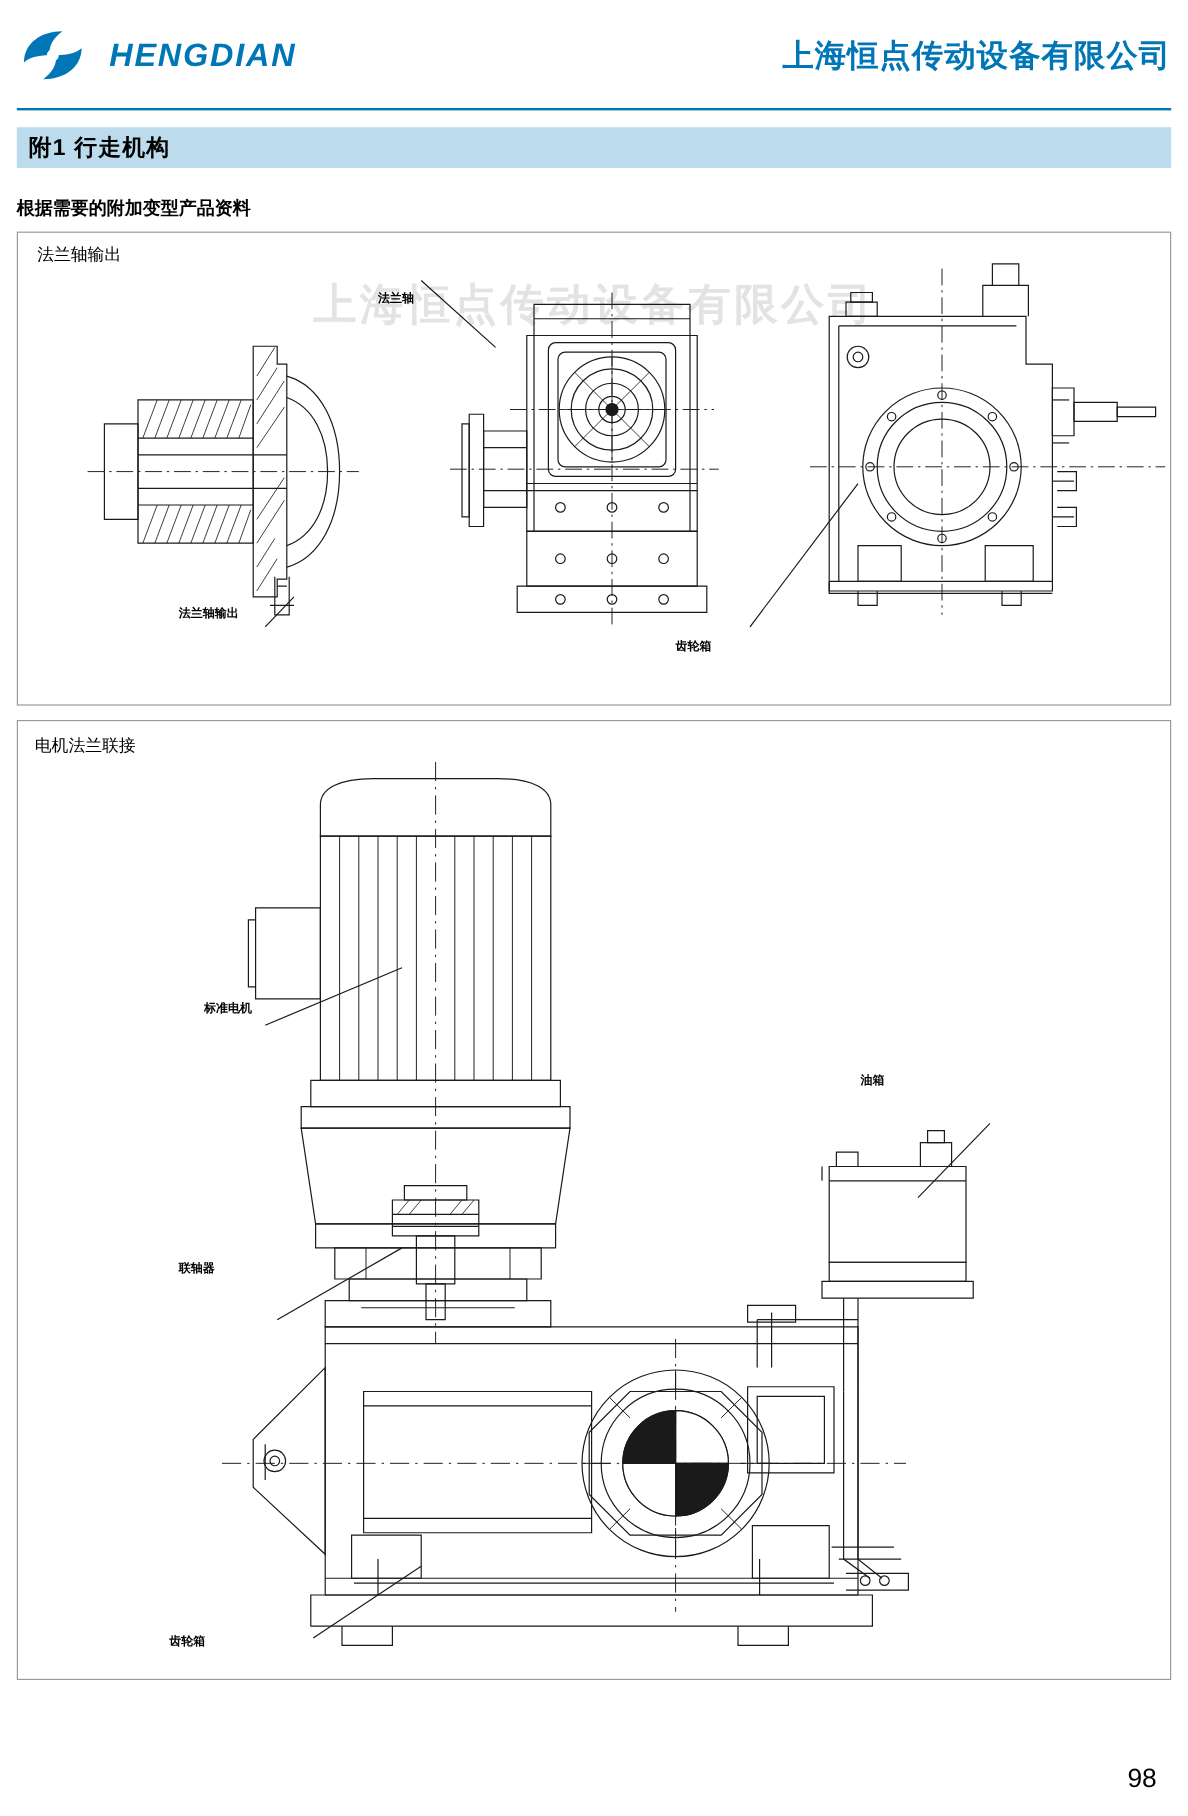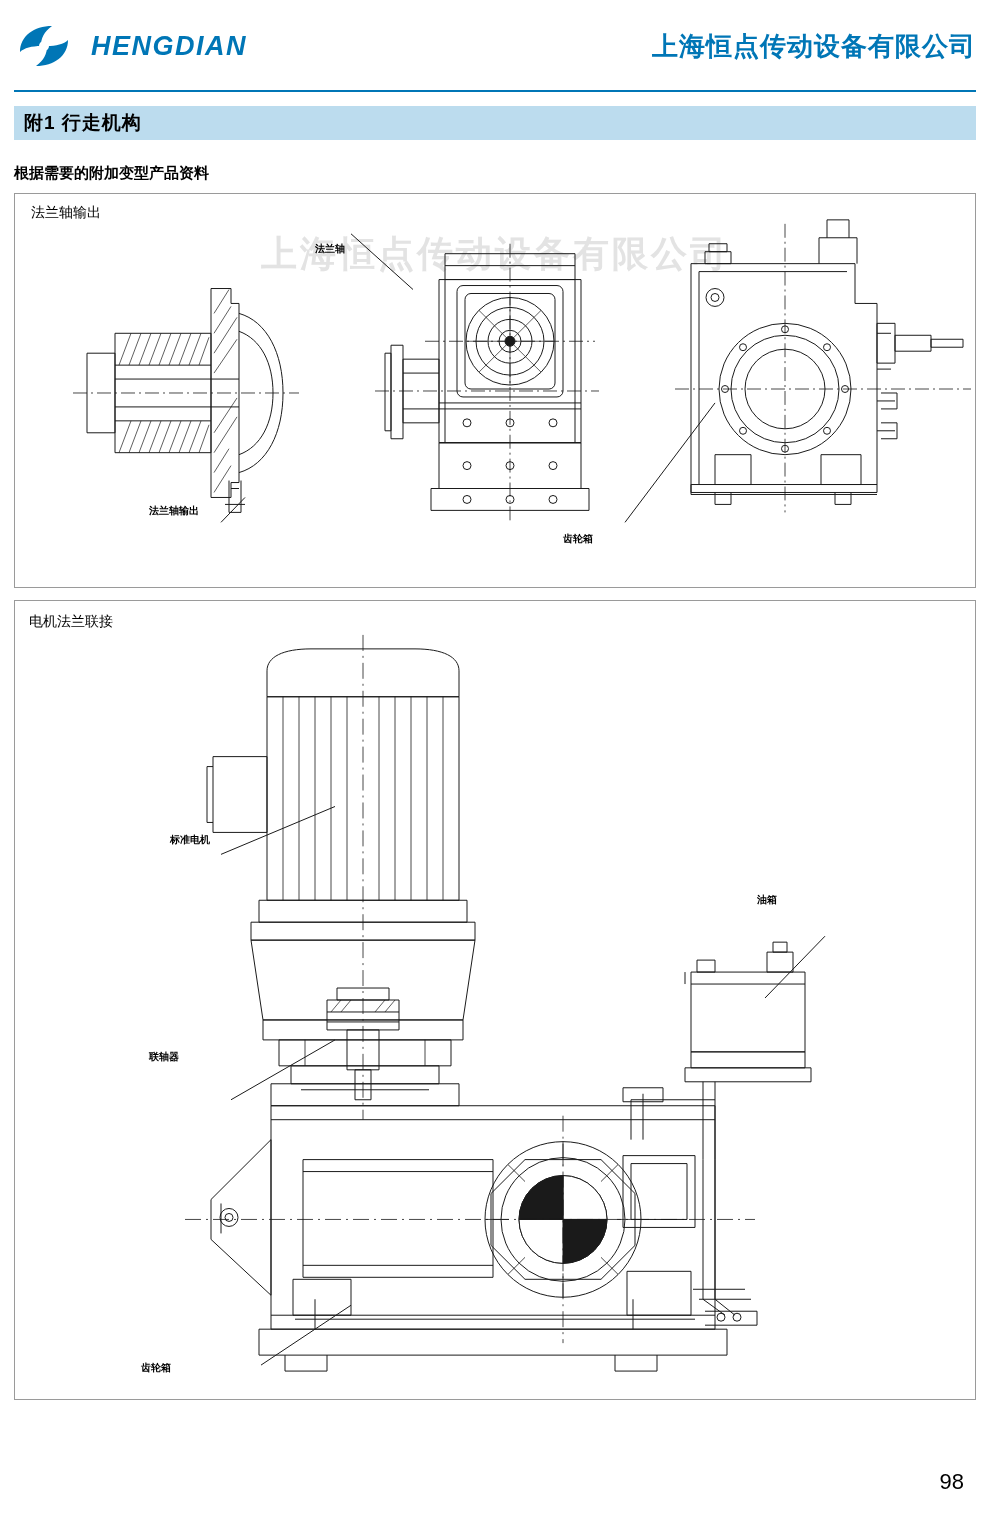--- a/index.html
+++ b/index.html
@@ -493,17 +493,17 @@
         <line x1="216" y1="500" x2="320" y2="440"></line>
         <line x1="206" y1="254" x2="320" y2="206"></line>
         <line x1="246" y1="766" x2="336" y2="706"></line>
         <line x1="810" y1="336" x2="750" y2="398"></line>
       </g>
     </g>
   </svg>
 
   <div class="lbl" style="top:232px; left:108px;margin-left:47px;">标准电机</div>
   <div class="lbl" style="top:449px; left:134px;">联轴器</div>
-  <div class="lbl" style="top:292px; left:742px;">油箱</div>
+  <div class="lbl" style="top:292px; left:702px;">油箱</div>
   <div class="lbl" style="top:760px; left:126px;">齿轮箱</div>
 </div>
 
 <div class="page-number">98</div>
 
 </body></html>

